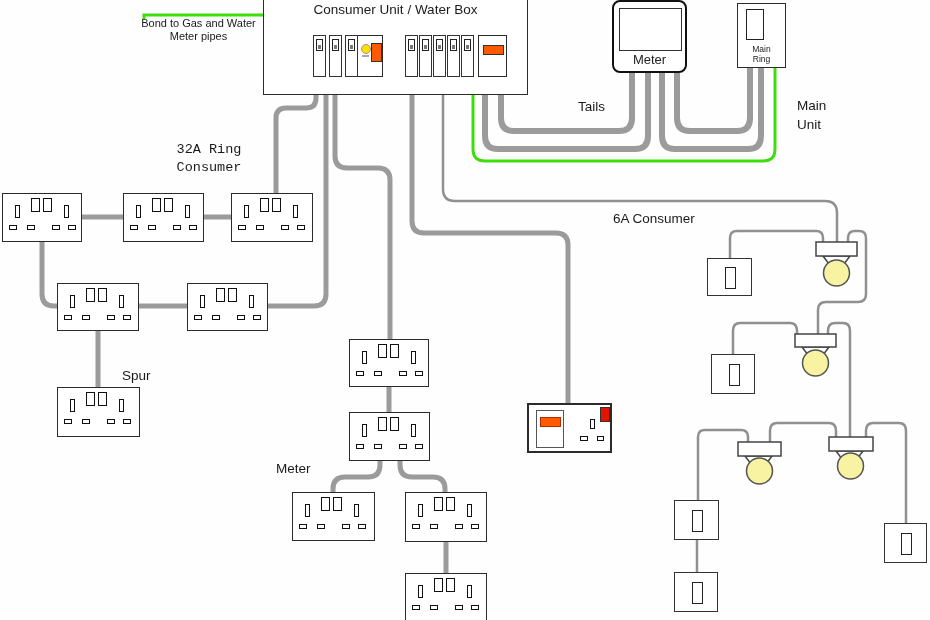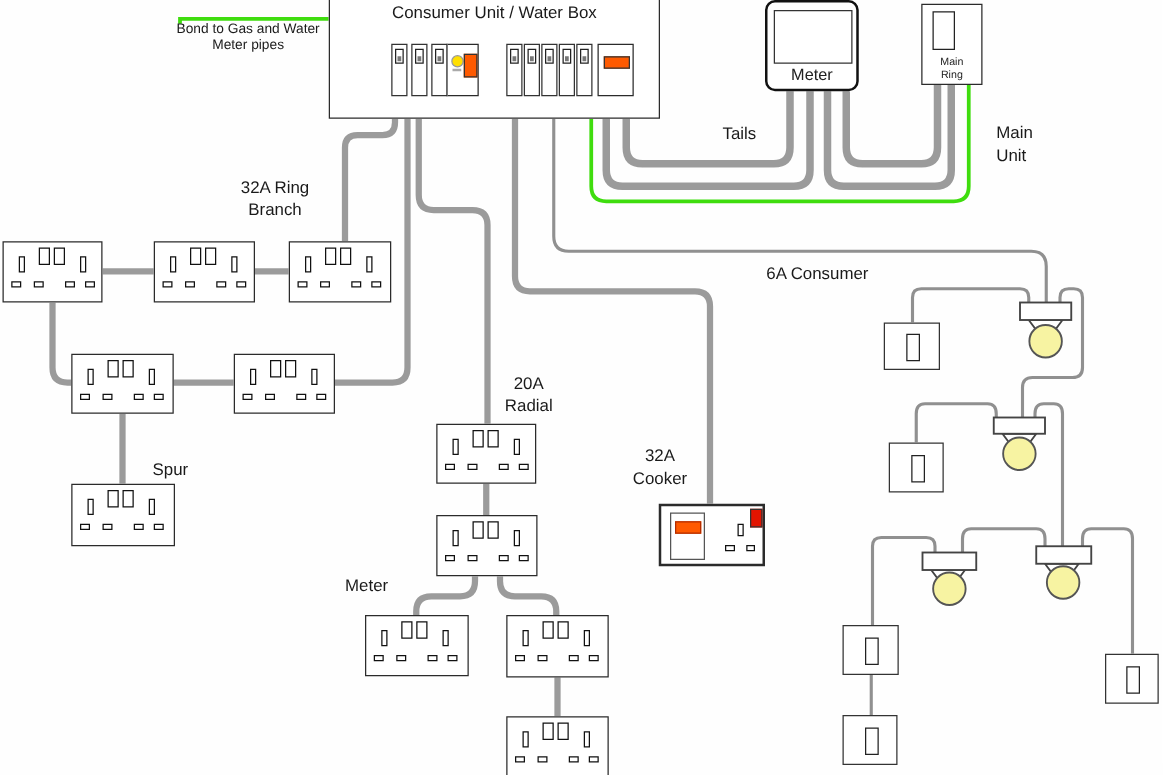--- a/index.html
+++ b/index.html
@@ -132,34 +132,26 @@
 
   <div class="lbl center" style="left:130px;top:17px;width:137px;font-size:11px;line-height:13px;text-align:center;">
     <span>Bond to Gas and Water</span><br>
     <span>Meter pipes</span>
   </div>
   <div class="lbl" style="left:578px;top:98px;">Tails</div>
   <div class="lbl" style="left:797px;top:96px;line-height:19px;">
     <span>Main</span><br>
     <span>Unit</span>
   </div>
-  <div class="lbl center" style="left:170px;top:141px;width:100px;line-height:18px;">
+  <div class="lbl center" style="left:159px;top:141px;width:100px;line-height:18px;font-family:Liberation Mono, monospace;">
     <span>32A Ring</span><br>
-    <span>Branch</span>
+    <span>Consumer</span>
   </div>
   <div class="lbl" style="left:122px;top:367px;">Spur</div>
-  <div class="lbl center" style="left:388px;top:298px;width:70px;line-height:18px;">
-    <span>20A</span><br>
-    <span>Radial</span>
-  </div>
   <div class="lbl" style="left:276px;top:460px;">Meter</div>
-  <div class="lbl center" style="left:492px;top:356px;width:72px;line-height:18px;">
-    <span>32A</span><br>
-    <span>Cooker</span>
-  </div>
   <div class="lbl" style="left:613px;top:210px;">6A Consumer</div>
 
 <div class="mcb" style="left: 313px; top: 35px; width: 13px; height: 42px;">
       <div class="mcb-top">
         <div class="mcb-dot"></div>
       </div>
     </div>
     <div class="mcb" style="left: 329px; top: 35px; width: 13px; height: 42px;">
       <div class="mcb-top">
         <div class="mcb-dot"></div>

